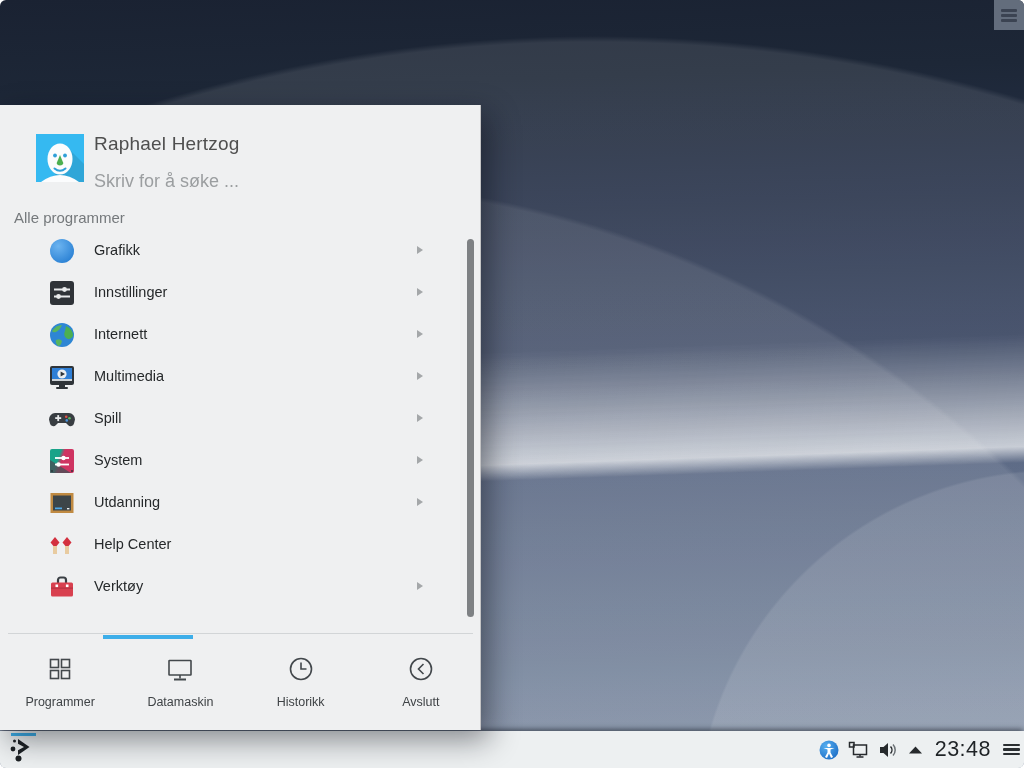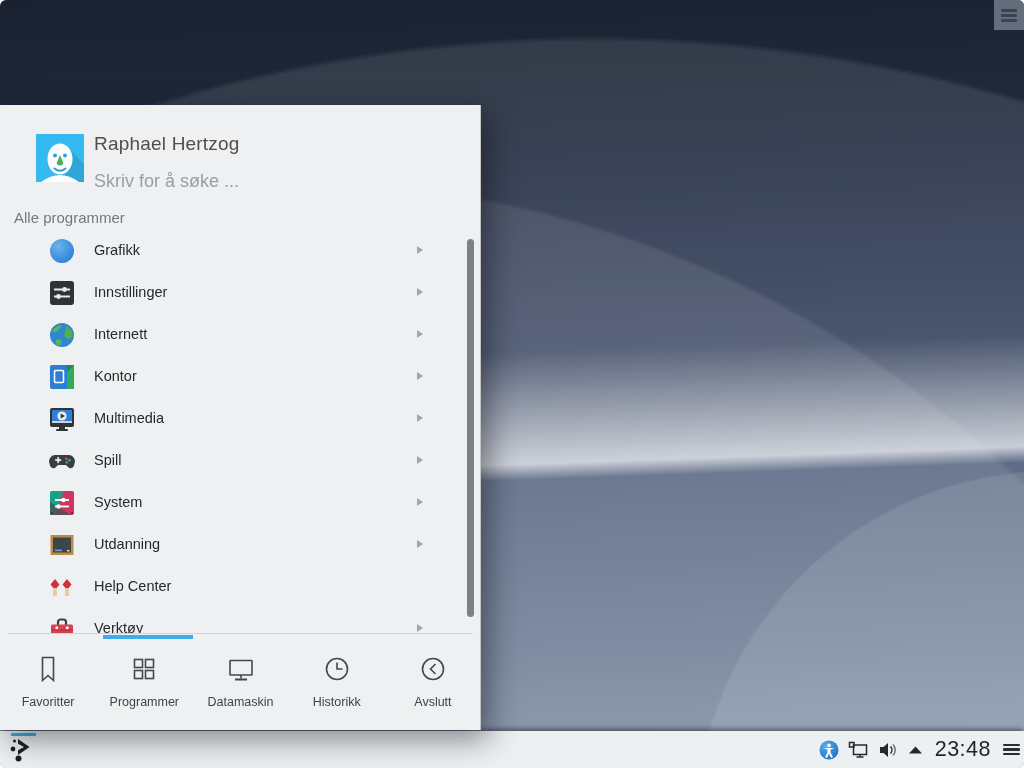--- a/index.html
+++ b/index.html
@@ -184,32 +184,20 @@
             <circle cx="14" cy="14" r="12" fill="#2e86d4"></circle>
             <path d="M4 10 Q8 4 14 4 Q12 9 8 11 Q5 12 4 10 Z" fill="#59b55e"></path>
             <path d="M18 5 Q25 8 25 15 Q22 20 18 17 Q15 14 17 10 Z" fill="#4caf50"></path>
             <path d="M8 19 Q12 17 14 20 Q13 25 10 25 Q7 22 8 19 Z" fill="#59b55e"></path>
           </svg>
         </span>
         <span class="app-label">Internett</span>
         <span class="arrow"></span>
       </li>
 
-      <li class="app-item">
-        <span class="app-icon">
-          <svg width="28" height="28" viewBox="0 0 28 28">
-            <rect x="2" y="2" width="24" height="24" rx="2" fill="#2a7fd4"></rect>
-            <rect x="19" y="2" width="7" height="24" fill="#2fac5a"></rect>
-            <polygon points="19,2 26,2 19,9" fill="#1e8a44"></polygon>
-            <rect x="6.5" y="7.5" width="9" height="12" rx="1" fill="none" stroke="#ffffff" stroke-width="1.6"></rect>
-          </svg>
-        </span>
-        <span class="app-label">Kontor</span>
-        <span class="arrow"></span>
-      </li>
 
       <li class="app-item">
         <span class="app-icon">
           <svg width="28" height="28" viewBox="0 0 28 28">
             <rect x="2" y="3" width="24" height="19" rx="2" fill="#2f3439"></rect>
             <rect x="4" y="5" width="20" height="13" fill="#2f7fd6"></rect>
             <rect x="4" y="16" width="20" height="2" fill="#cfd4d8"></rect>
             <circle cx="14" cy="11" r="4.6" fill="#eceff1"></circle>
             <polygon points="12.6,8.6 17,11 12.6,13.4" fill="#2f3439"></polygon>
             <rect x="11" y="22" width="6" height="2" fill="#2f3439"></rect>
@@ -298,28 +286,20 @@
       </li>
 
     </ul>
 
     <div class="scrollbar"></div>
     <div class="list-divider"></div>
 
     <div class="tabbar">
       <div class="tab-indicator"></div>
 
-      <div class="tab">
-        <span class="tab-icon">
-          <svg width="30" height="30" viewBox="0 0 30 30" fill="none" stroke="#43484c" stroke-width="1.6">
-            <path d="M9.5 3.5 h11 v23 l-5.5 -5 -5.5 5 z"></path>
-          </svg>
-        </span>
-        <span class="tab-label">Favoritter</span>
-      </div>
 
       <div class="tab">
         <span class="tab-icon">
           <svg width="30" height="30" viewBox="0 0 30 30" fill="none" stroke="#43484c" stroke-width="1.6">
             <rect x="5.5" y="5.5" width="8" height="8"></rect>
               <rect x="16.5" y="5.5" width="8" height="8"></rect>
             <rect x="5.5" y="16.5" width="8" height="8"></rect>
               <rect x="16.5" y="16.5" width="8" height="8"></rect>
           </svg>
         </span>

